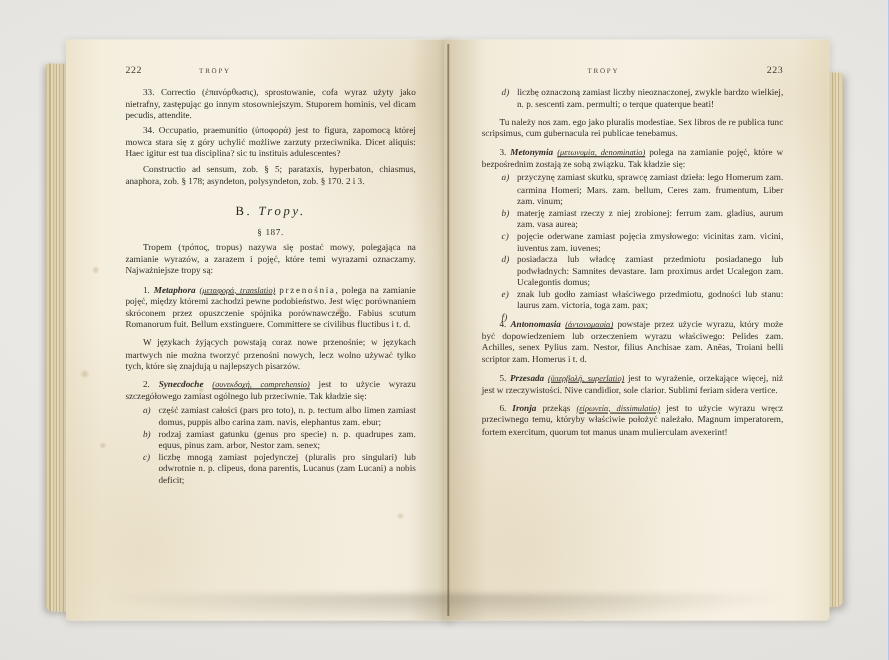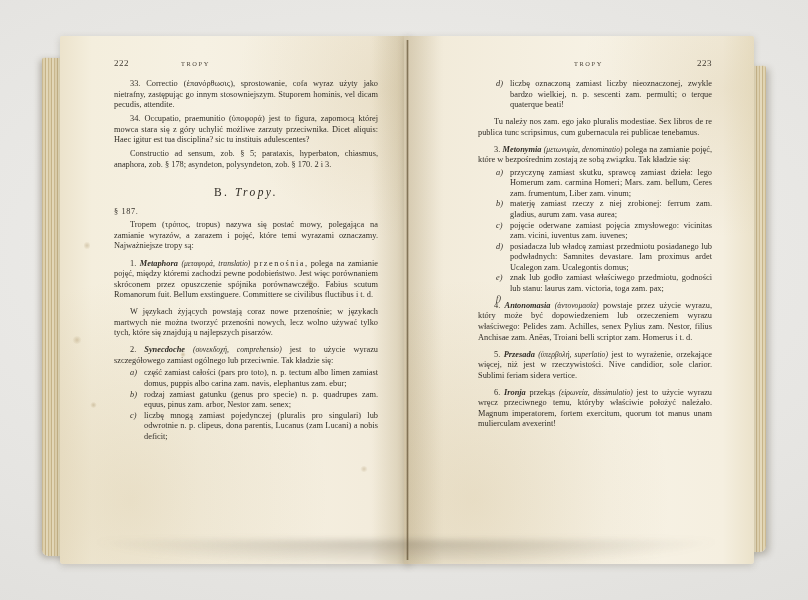--- a/index.html
+++ b/index.html
@@ -117,21 +117,21 @@
   }
 
   
   .textcol {
     position: absolute;
     left: 54px;
     right: 34px;
     top: 22px;
     color: #34302a;
   }
-  #page-right .textcol { left: 34px; right: 42px; margin-left: 40px; }
+  #page-right .textcol { left: 34px; right: 42px; }
 
   .runhead {
     display: flex;
     align-items: baseline;
     font-size: 6.4px;
     letter-spacing: 1.6px;
     color: #4b443a;
     height: 13px;
     margin-bottom: 8px;
   }
@@ -155,37 +155,38 @@
     color: #322e28;
     hyphens: none;
   }
   p.gap { margin-top: 6.5px; }
   p.gap-sm { margin-top: 3.5px; }
   .small {
     font-size: 7.5px;
     line-height: 9.6px;
   }
   i, em { font-style: italic; font-weight: bold; }
-  .gk { font-style: italic; font-size: 7.6px; }
+  .gk { font-style: italic; font-size: 7.6px; text-decoration: underline; }
   .sp {
     letter-spacing: 1.5px;
   }
   .sp2 { letter-spacing: 2.4px; font-style: italic; }
 
   h2.sechead {
     text-align: center;
     font-size: 11.5px;
     font-weight: normal;
     letter-spacing: 2.6px;
     margin: 16px 0 9px 0;
     font-style: italic;
     color: #2f2b25;
   }
   h2.sechead .roman { font-style: normal; letter-spacing: 2.4px; }
   .paragraph-num {
+    text-align: center;
     font-size: 8.3px;
     margin: 0 0 4px 0;
     letter-spacing: .6px;
     color: #332f29;
   }
 
   ol.alpha {
     list-style: none;
     margin: 2px 0 0 0;
     padding: 0;

